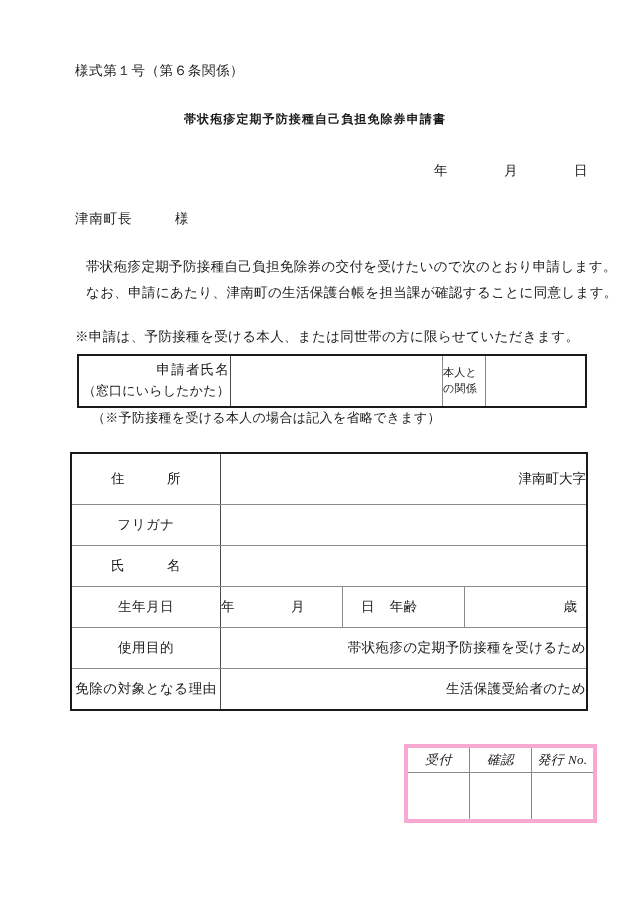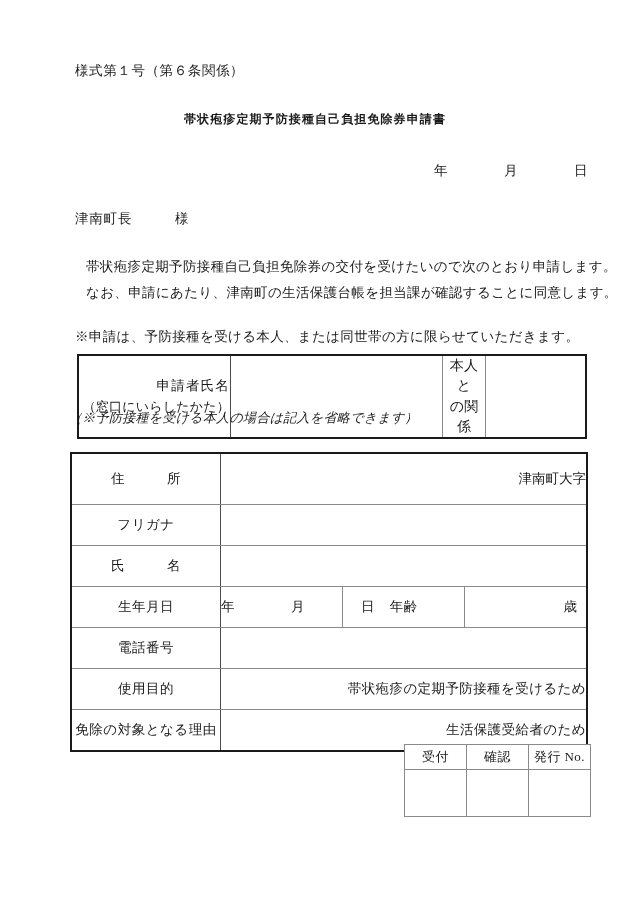--- a/index.html
+++ b/index.html
@@ -73,26 +73,25 @@
   .note-line {
     position: absolute;
     left: 75px;
     top: 328px;
     font-size: 13.5px;
     letter-spacing: 0.35px;
     white-space: nowrap;
   }
   .note-small {
     position: absolute;
-    left: 69px;
+    left: 92px;
     top: 409px;
     font-size: 13px;
     letter-spacing: 0.3px;
     white-space: nowrap;
-    font-style: italic;
   }
 
   
   table {
     border-collapse: collapse;
     table-layout: fixed;
     background: #fff;
   }
   table td {
     border: 1px solid #8a8a8a;
@@ -116,22 +115,21 @@
     text-align: right;
     line-height: 1.55;
     padding: 2px 0;
     border-right: 1px solid #4a4a4a;
   }
   .cell-applicant-label .l1 { display: block; letter-spacing: 1.2px; }
   .cell-applicant-label .l2 { display: block; letter-spacing: 0.2px; font-size: 13px; }
   .cell-applicant-value { width: 211px; }
   .cell-relation-label {
     width: 42px;
-    text-align: center;
-    font-size: 14px;
+    font-size: 11px;
     line-height: 1.45;
     letter-spacing: 0.2px;
   }
   .cell-relation-label span { display: block; }
   .cell-relation-value { width: auto; }
 
   
   .main-table {
     position: absolute;
     left: 70px;
@@ -175,22 +173,23 @@
     text-align: right;
     padding-right: 9px;
   }
 
   
   .office-table {
     position: absolute;
     left: 404px;
     top: 744px;
     width: 184px;
-    border: 1px solid #f9a8d4;
-    box-sizing: border-box;
+    border: 4px solid #f9a8d4;
+    box-sizing: border-box;
+    font-style: italic;
   }
   .office-table td {
     width: 61px;
     text-align: center;
     height: 24px;
     font-size: 13px;
     letter-spacing: 0.4px;
   }
   .office-table tr.blank td { height: 46px; }
 </style>
@@ -245,24 +244,20 @@
       <td class="lbl">氏　　　名</td>
       <td class="val" colspan="3"></td>
     </tr>
     <tr>
       <td class="lbl">生年月日</td>
       <td class="cell-birth-fields">年　　　　月　　　　日</td>
       <td class="cell-age-label">年齢</td>
       <td class="cell-age-value">歳</td>
     </tr>
     <tr>
-      <td class="lbl">電話番号</td>
-      <td class="val" colspan="3"></td>
-    </tr>
-    <tr>
       <td class="lbl">使用目的</td>
       <td class="val center" colspan="3">帯状疱疹の定期予防接種を受けるため</td>
     </tr>
     <tr>
       <td class="lbl">免除の対象となる理由</td>
       <td class="val center" colspan="3">生活保護受給者のため</td>
     </tr>
   </tbody>
     </table>
 

